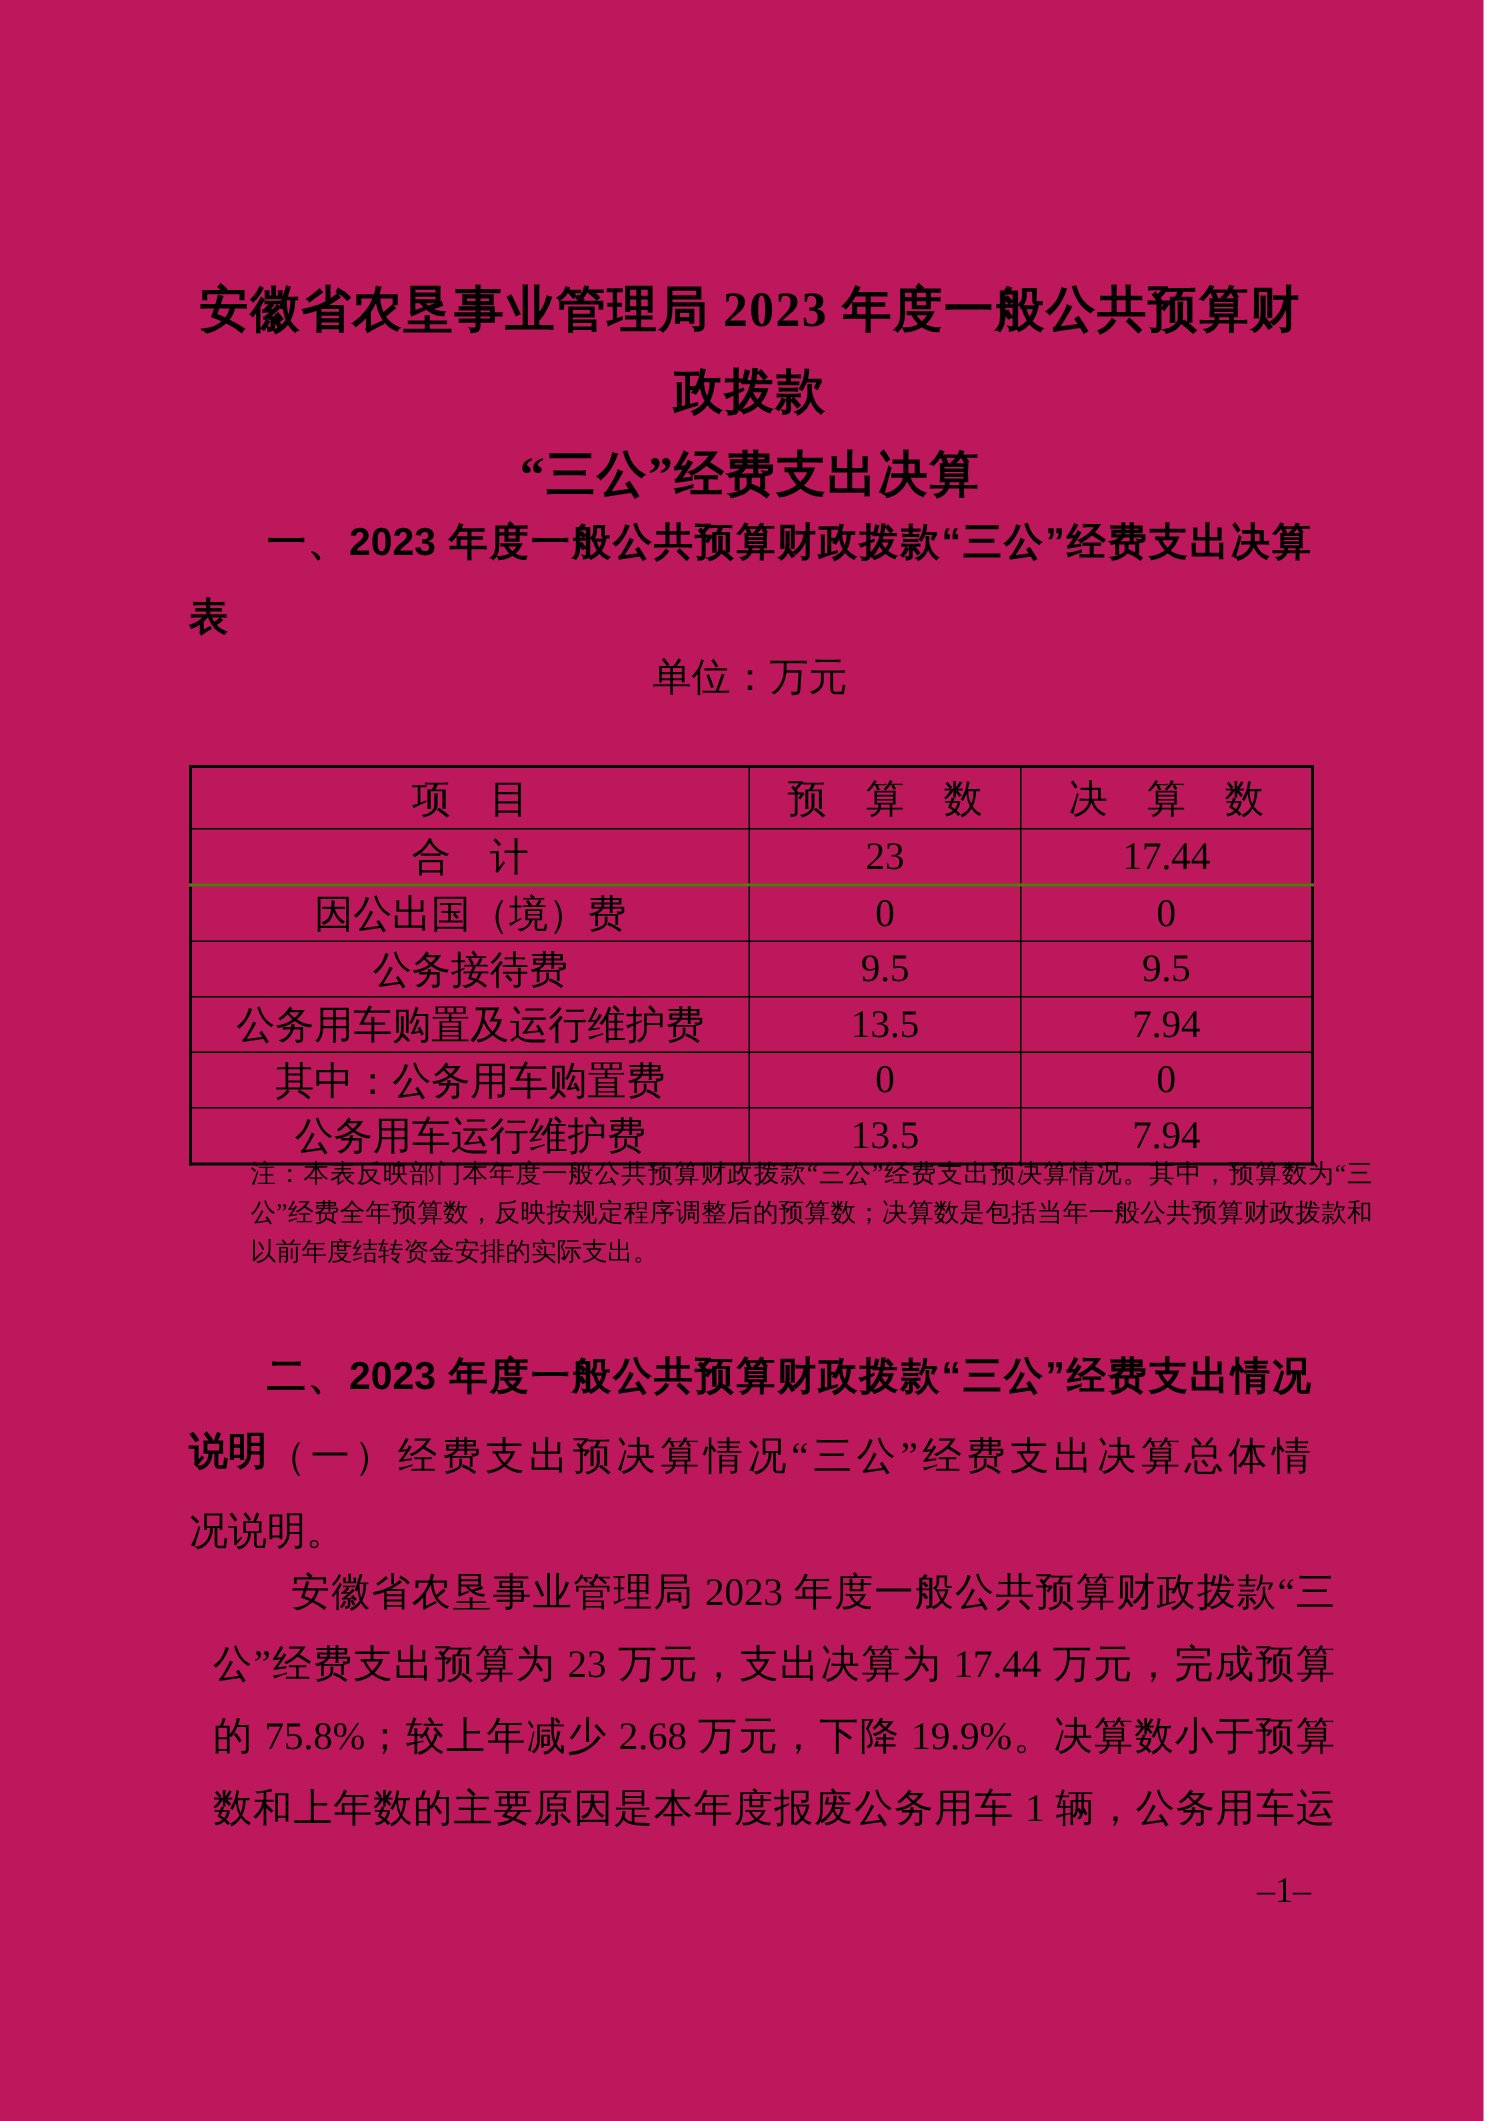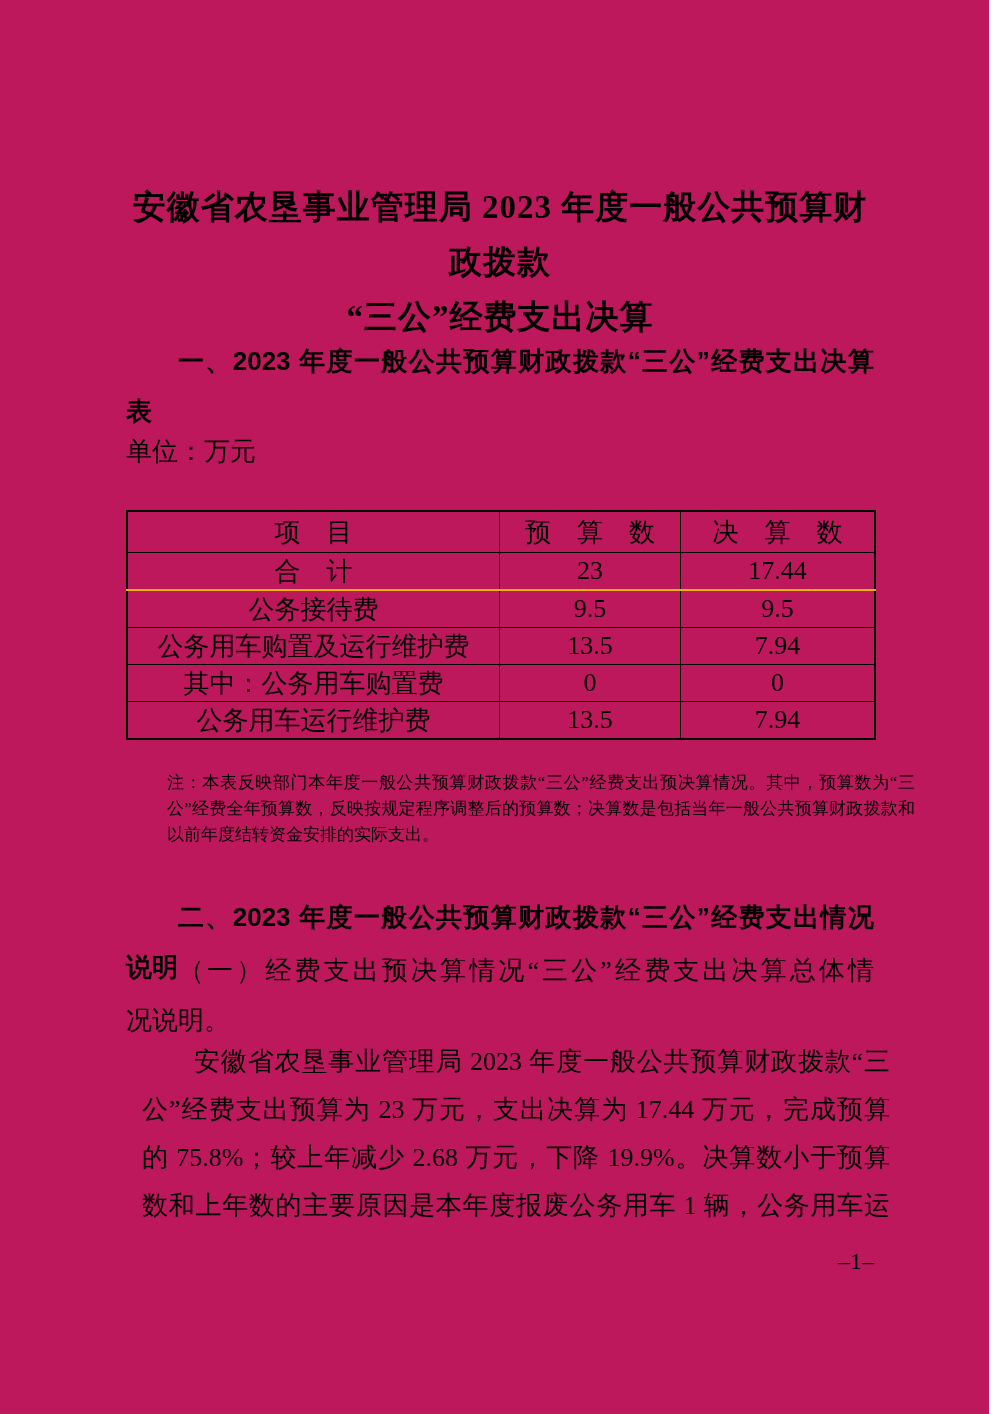--- a/index.html
+++ b/index.html
@@ -41,21 +41,21 @@
   .sec2 { top: 892px; }
   
   .indent { text-indent: 52px; }
   .j {
     text-align: justify;
     text-align-last: justify;
   }
   
   .unit-line {
     top: 436px;
-    text-align: left;
+    text-align: center;
     font-size: 26px;
     line-height: 32px;
   }
   
   .tbl-wrap { top: 510px; }
   table.budget {
     border-collapse: collapse;
     width: 748px;
     table-layout: fixed;
     font-size: 26px;
@@ -67,21 +67,21 @@
     font-weight: normal;
     overflow: hidden;
     white-space: nowrap;
   }
   table.budget { border: 2px solid #000; }
   table.budget th { height: 40px; text-align: center; }
   table.budget td { height: 36px; text-align: center; }
   .col-item  { width: 371px; }
   .col-budget{ width: 180px; }
   .col-final { width: 193px; }
-  tr.row-total td { border-bottom: 2px solid #eab308; }
+  tr.row-total td { border-bottom: 2px solid #4d7c0f; }
   td.item-left   { text-align: left; padding-left: 10px; }
   td.item-ind1   { text-align: left; padding-left: 35px; }
   td.item-ind2   { text-align: left; padding-left: 115px; }
   
   .note {
     top: 770px;
     font-size: 17px;
     line-height: 26px;
     margin-left: 41px;
   }
@@ -131,20 +131,25 @@
           <th class="col-final">决　算　数</th>
         </tr>
       </thead>
       <tbody>
         <tr class="row-total">
           <td>合　计</td>
           <td>23</td>
           <td>17.44</td>
         </tr>
         <tr>
+          <td class="item-left">因公出国（境）费</td>
+          <td>0</td>
+          <td>0</td>
+        </tr>
+        <tr>
           <td class="item-left">公务接待费</td>
           <td>9.5</td>
           <td>9.5</td>
         </tr>
         <tr>
           <td class="item-left">公务用车购置及运行维护费</td>
           <td>13.5</td>
           <td>7.94</td>
         </tr>
         <tr>

